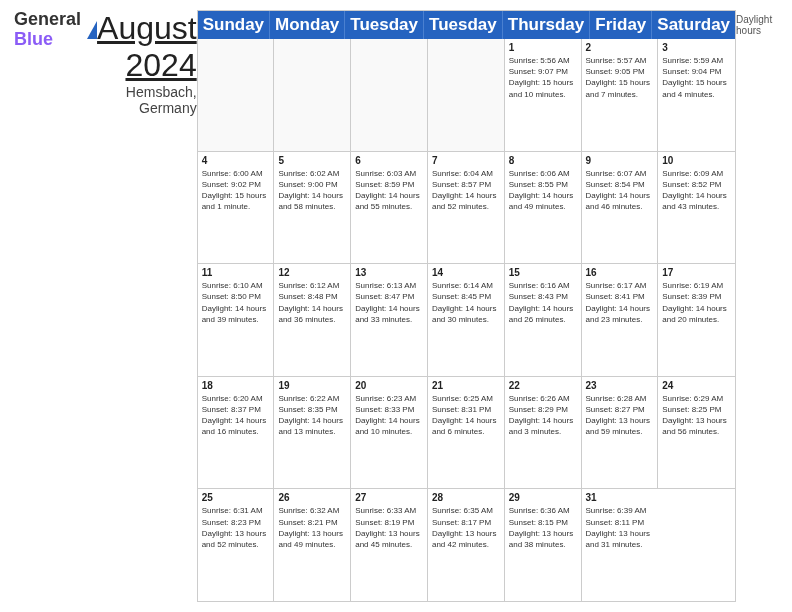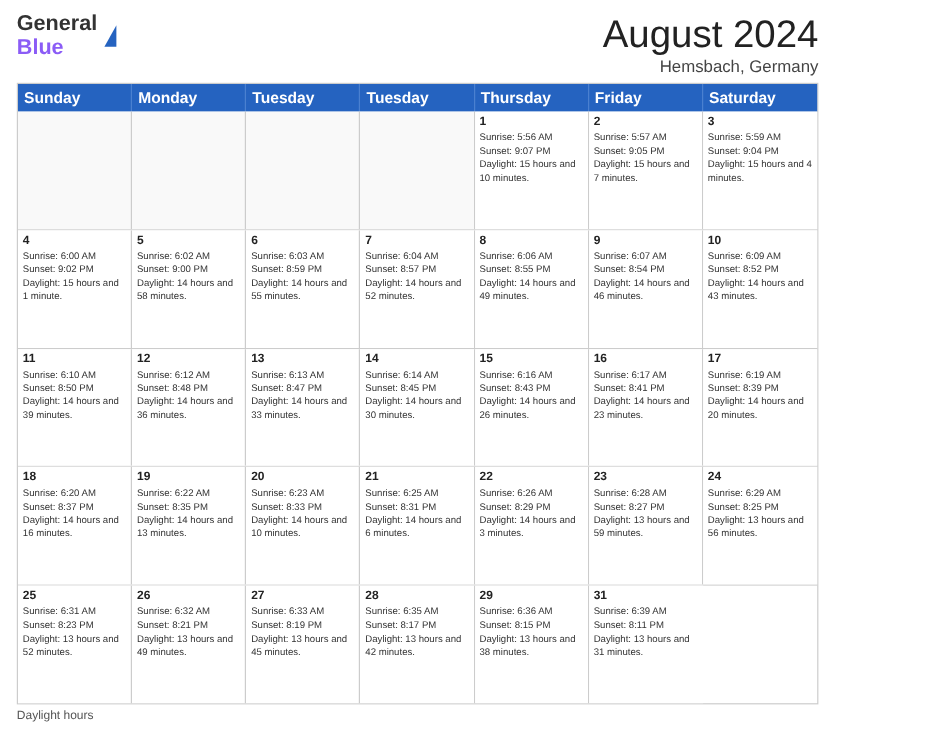--- a/index.html
+++ b/index.html
@@ -8,21 +8,21 @@
       background: #fff;
       width: 792px;
       height: 612px;
       overflow: hidden;
     }
     .page {
       width: 696px;
       height: 612px;
       padding: 10px 14px;
       display: flex;
-      flex-direction: column;
+      flex-direction: row;
     }
     .header {
       display: flex;
       justify-content: space-between;
       align-items: flex-start;
       margin-bottom: 6px;
     }
     .logo {
       display: flex;
       align-items: center;
@@ -42,39 +42,40 @@
       border-bottom: 18px solid #2563c0;
       margin-left: 2px;
     }
     .title-block {
       text-align: right;
     }
     .main-title {
       font-size: 32px;
       font-weight: normal;
       color: #222;
+      text-decoration: underline;
     }
     .subtitle {
       font-size: 14px;
       color: #444;
     }
     .calendar {
       flex: 1;
       display: flex;
       flex-direction: column;
       border: 1px solid #ccc;
     }
     .cal-header {
       display: grid;
       grid-template-columns: repeat(7, 1fr);
       background: #2563c0;
     }
     .cal-header-cell {
       color: #fff;
-      font-size: 13px;
+      font-size: 17px;
       font-weight: bold;
       padding: 4px 5px;
       text-align: left;
       border-right: 1px solid #4a80d0;
     }
     .cal-header-cell:last-child { border-right: none; }
     .cal-body {
       flex: 1;
       display: flex;
       flex-direction: column;

